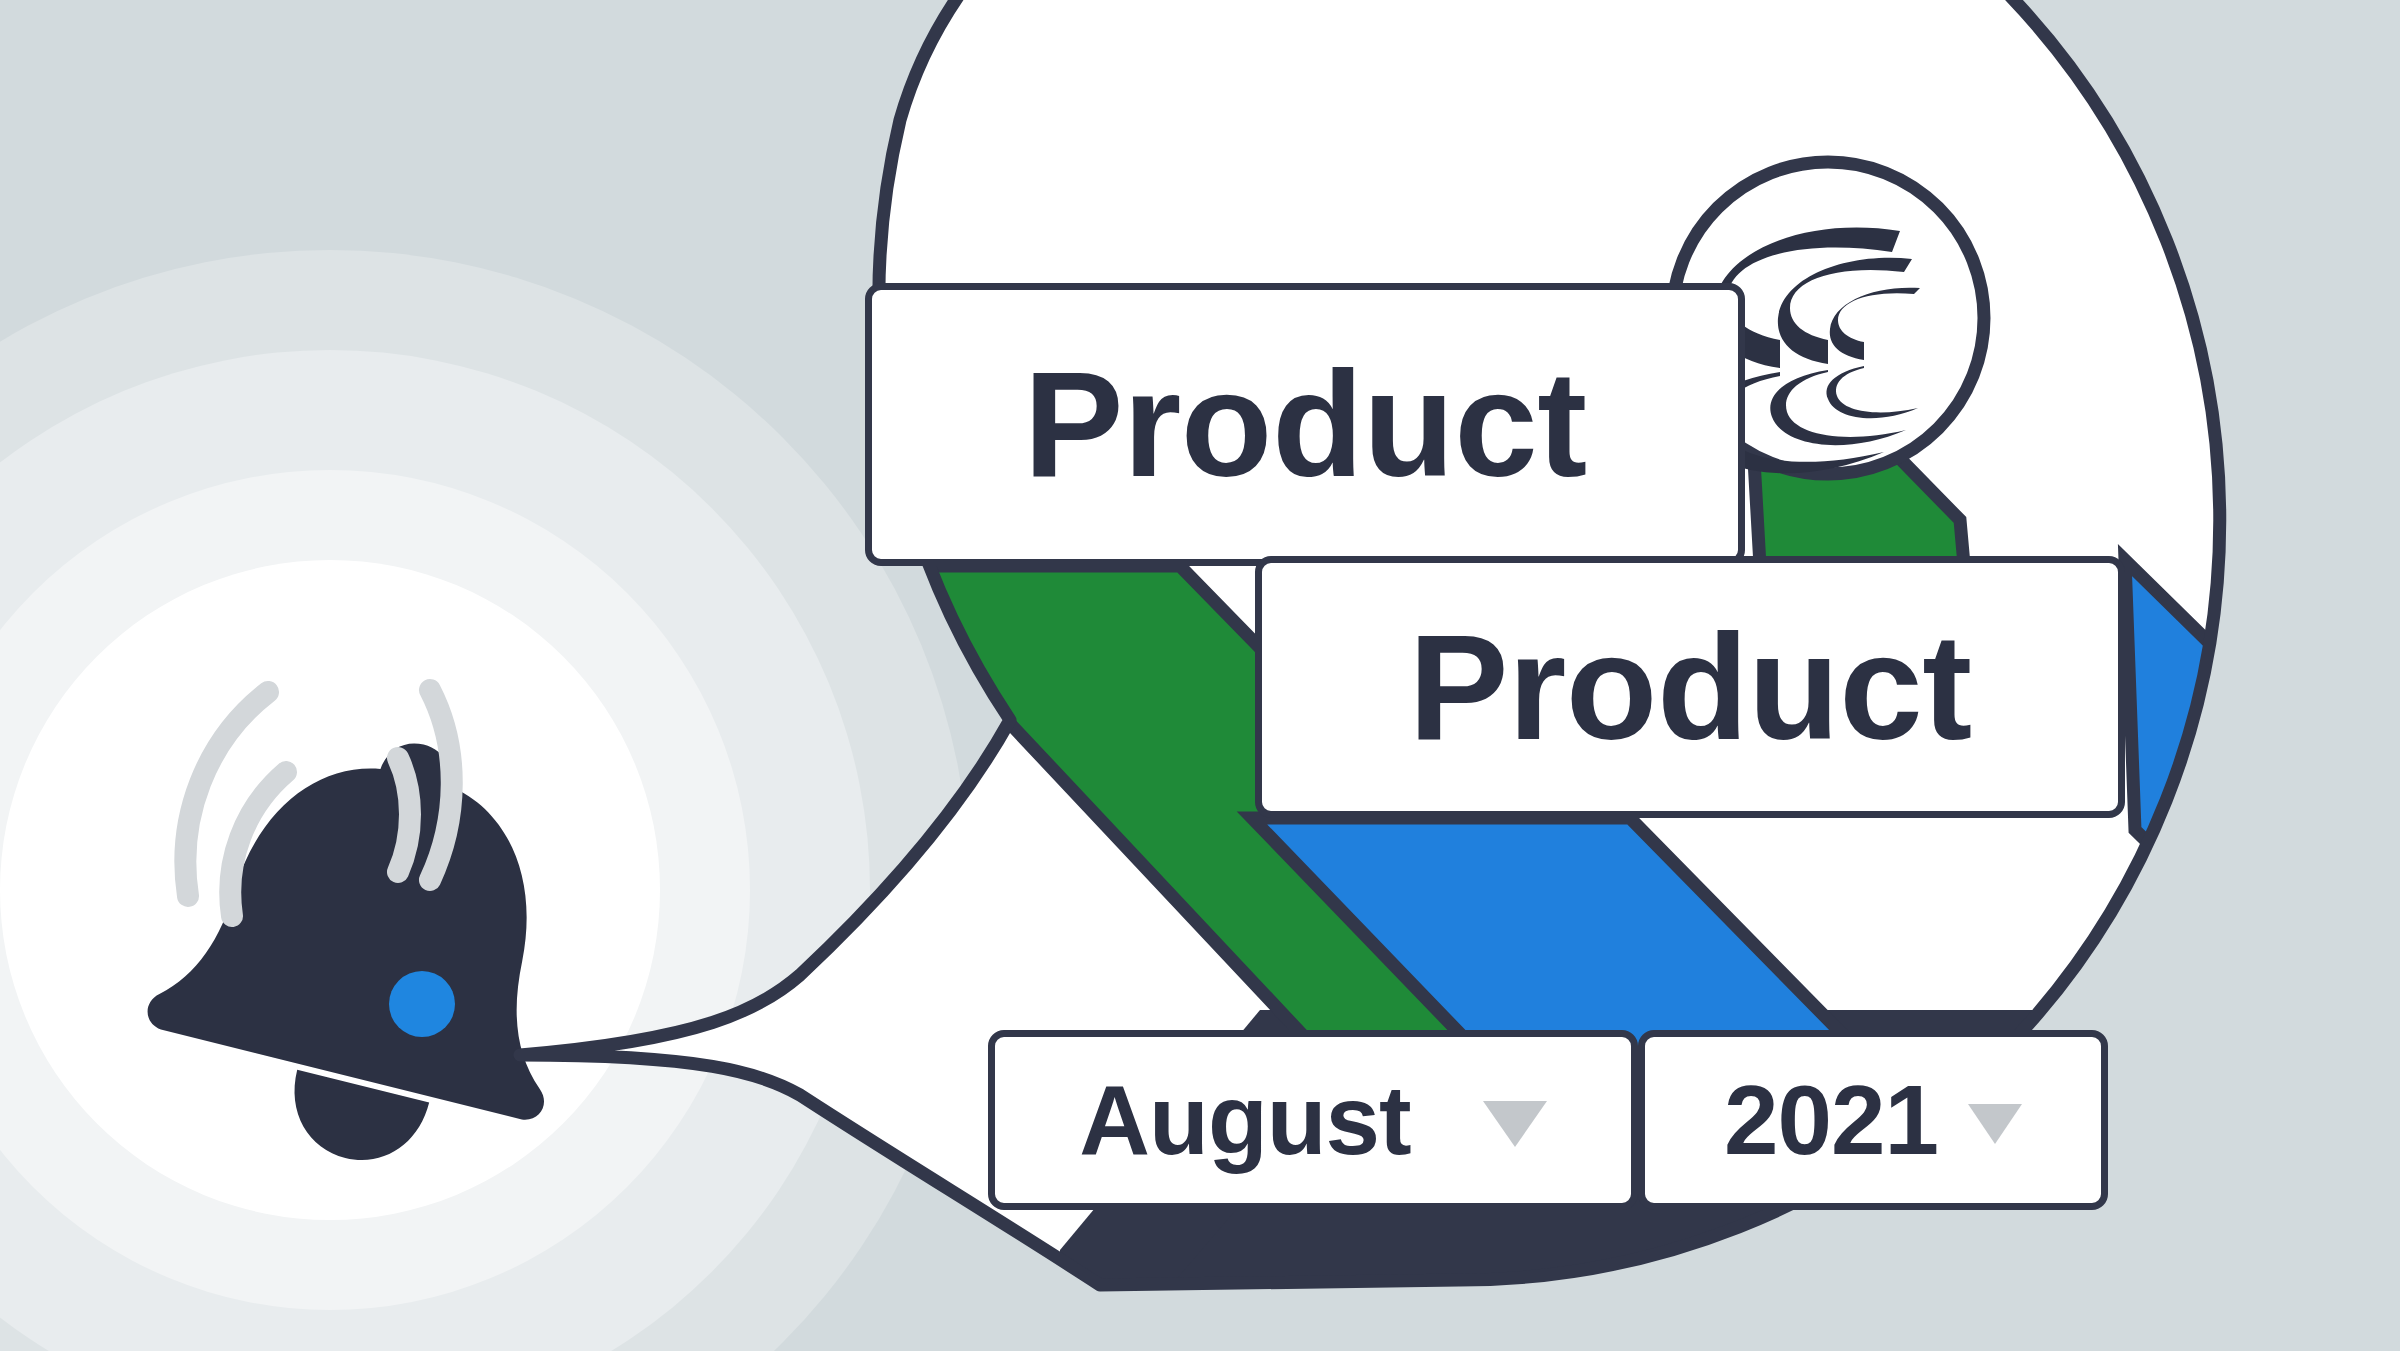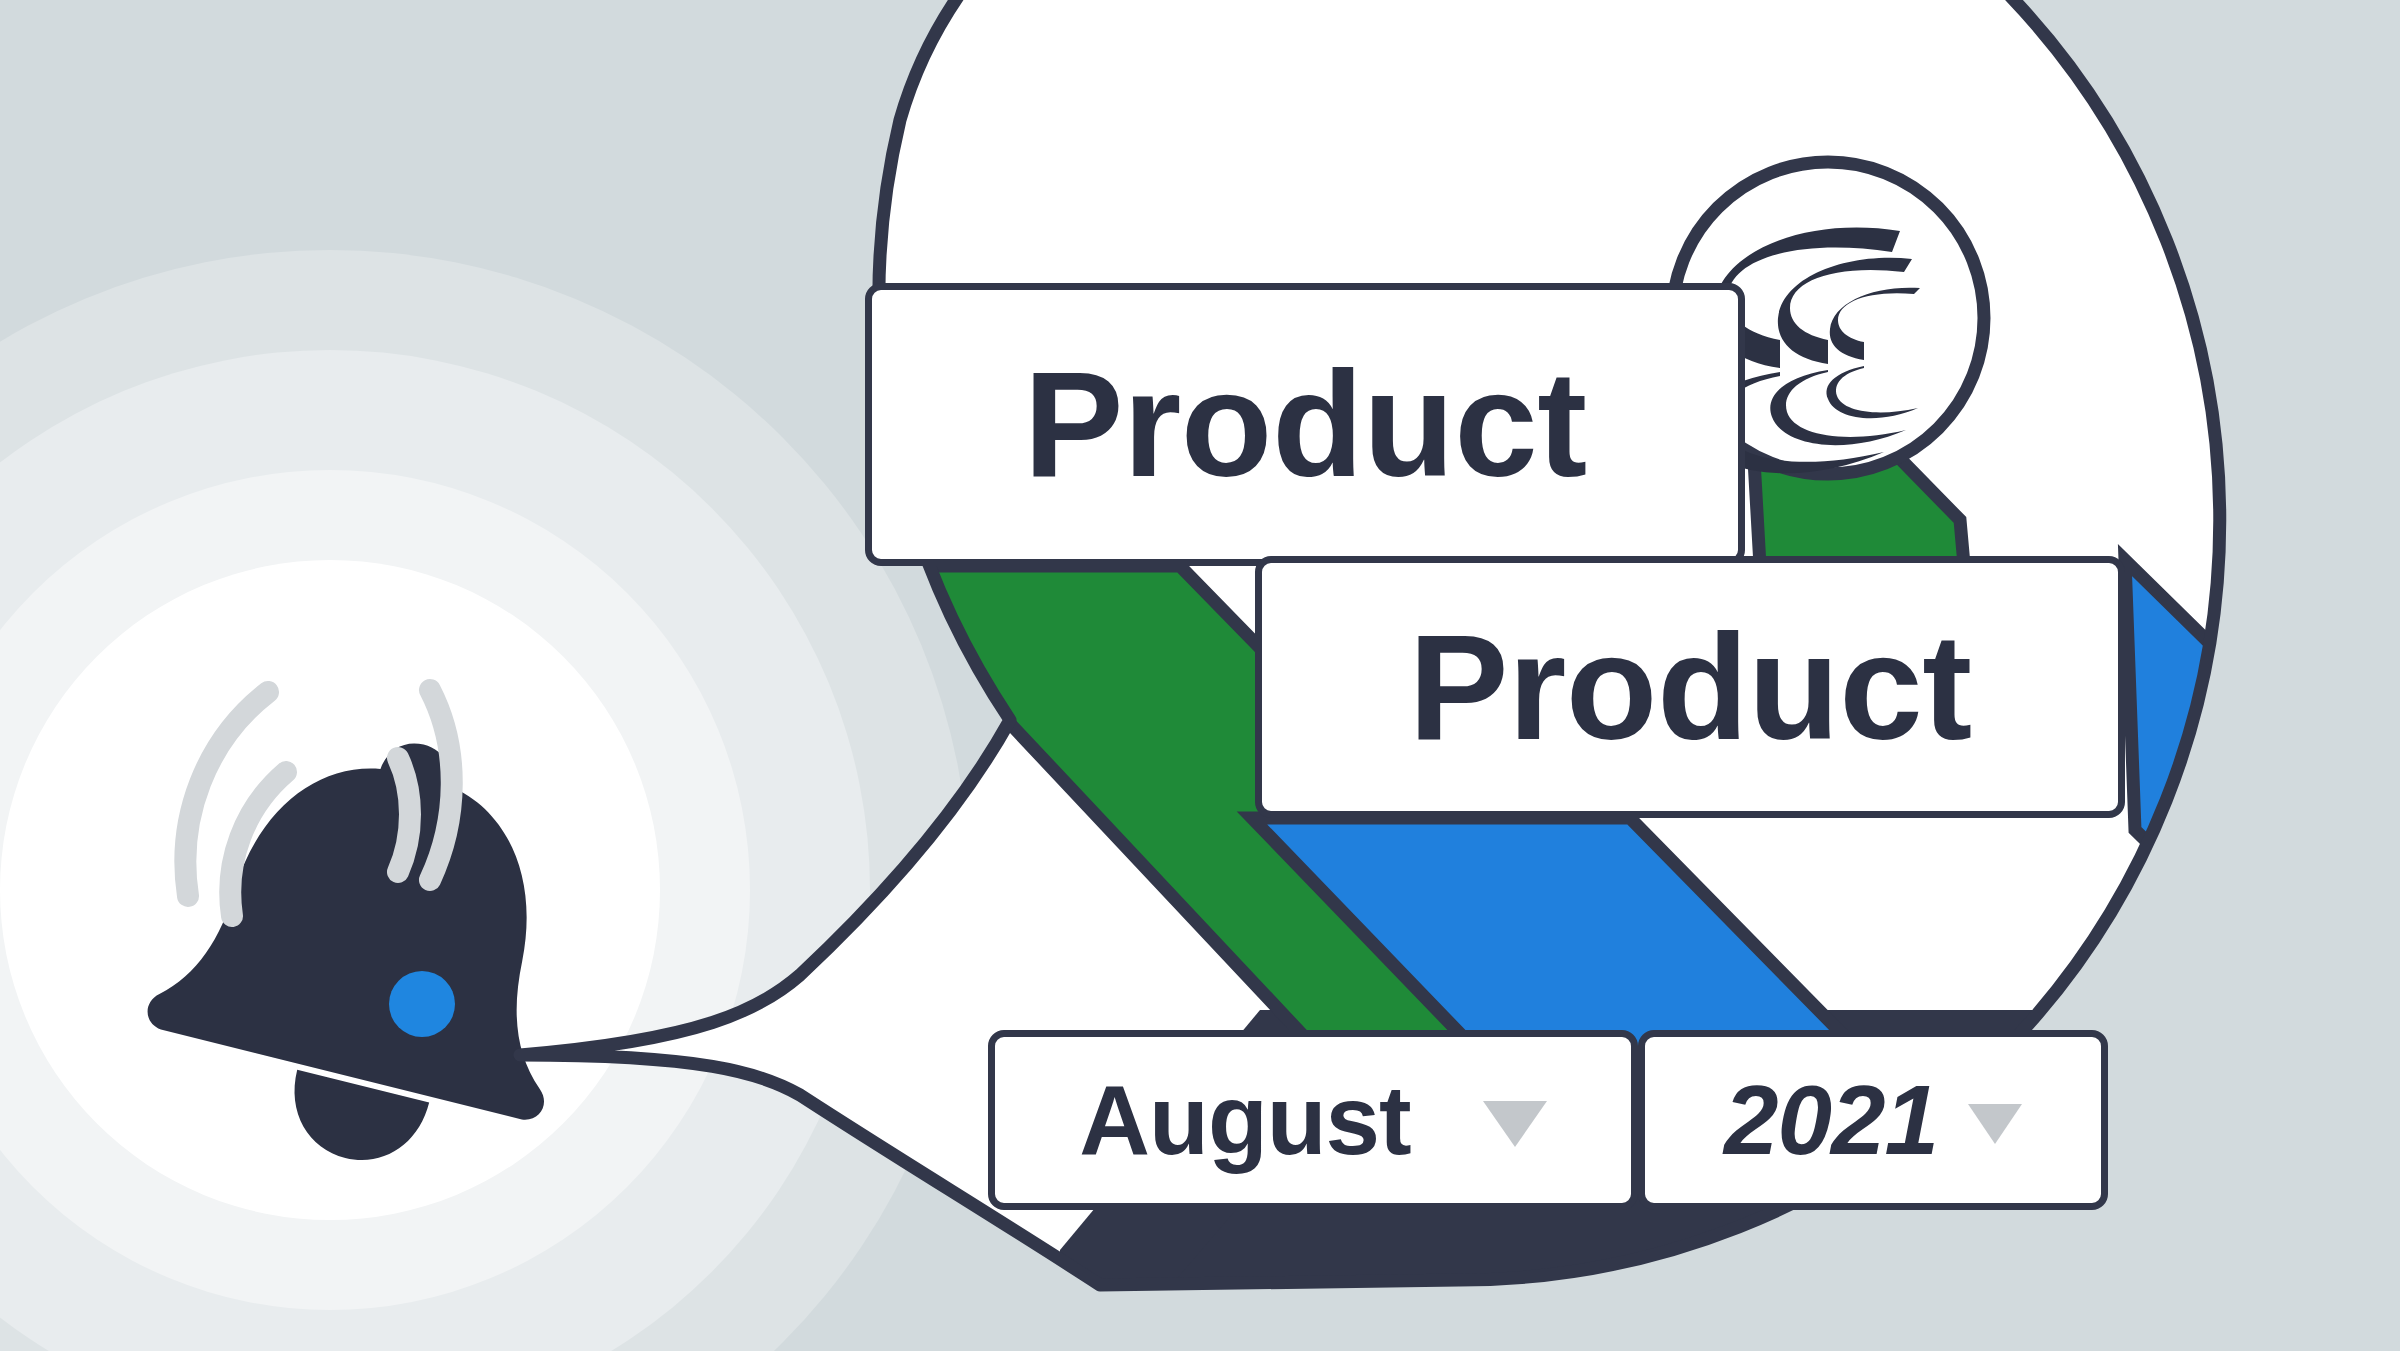--- a/index.html
+++ b/index.html
@@ -34,21 +34,21 @@
     box-sizing:border-box;
     display:flex;align-items:center;justify-content:center;
     gap:72px;
     color:#2c3143;
     font-weight:700;
     font-size:98px;
     letter-spacing:-1px;
     white-space:nowrap;
   }
   #dd-month{left:988px;top:1030px;width:650px;height:180px;}
-  #dd-year{left:1638px;top:1030px;width:470px;height:180px;gap:30px;font-style:italic;}
+  #dd-year{left:1638px;top:1030px;width:470px;height:180px;gap:30px;}
 
   .caret{
     width:0;height:0;
     border-left:32px solid transparent;
     border-right:32px solid transparent;
     border-top:46px solid #c3c7cb;
     flex:0 0 auto;
     margin-top:8px;
   }
   #dd-year .caret{

